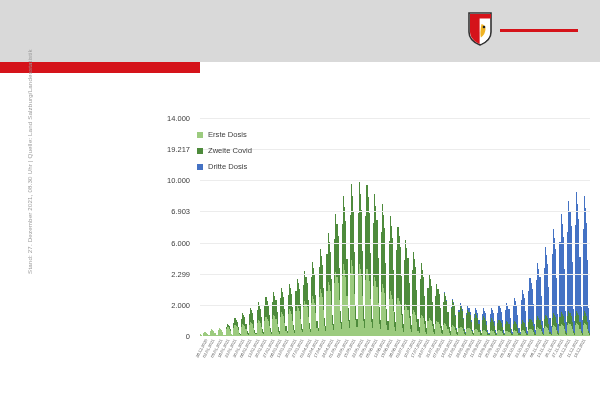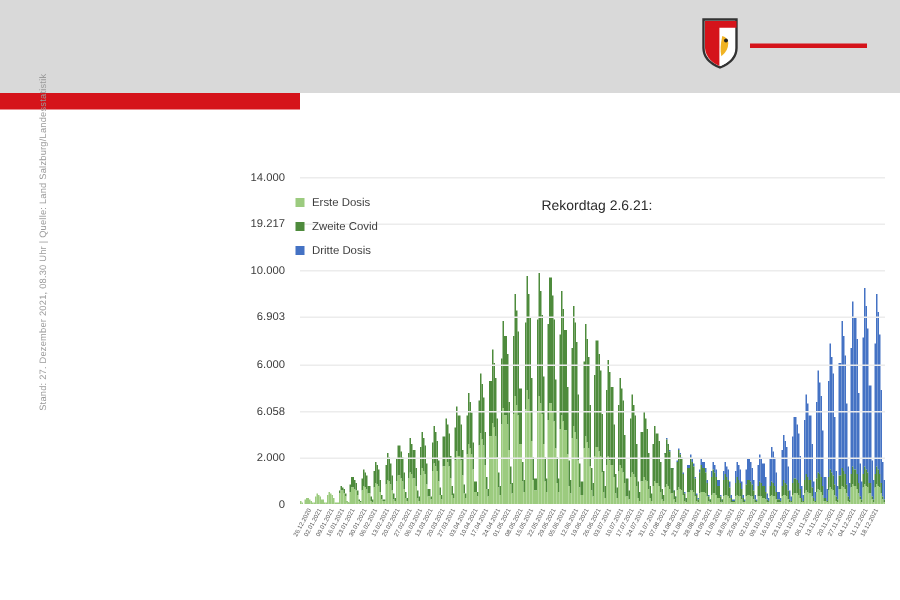--- a/index.html
+++ b/index.html
@@ -103,21 +103,21 @@
   <div class="source-note">Stand: 27. Dezember 2021, 08.30 Uhr | Quelle: Land Salzburg/Landesstatistik</div>
 
 
   <div class="chart-wrap">
     <div class="y-axis">
         <div class="y-tick" style="top: 0px;">14.000</div>
         <div class="y-tick" style="top: 31.1429px;">19.217</div>
         <div class="y-tick" style="top: 62.2857px;">10.000</div>
         <div class="y-tick" style="top: 93.4286px;">6.903</div>
         <div class="y-tick" style="top: 124.571px;">6.000</div>
-        <div class="y-tick" style="top: 155.714px;">6.058</div>
+        <div class="y-tick" style="top: 155.714px;">2.299</div>
         <div class="y-tick" style="top: 186.857px;">2.000</div>
         <div class="y-tick" style="top: 218px;">0</div>
       </div>
     <div class="plot">
       <div class="bars">
           <div class="bar">
             <span class="seg" style="background: rgb(156, 203, 127); height: 1.86857px;"></span>
           </div>
           <div class="bar">
             <span class="seg" style="background: rgb(156, 203, 127); height: 0.934286px;"></span>
@@ -1654,21 +1654,20 @@
         <span class="sw" style="background: rgb(78, 139, 60);"></span>
         <span class="legend-label">Zweite Covid</span>
       </div>
       <div class="legend-row">
         <span class="sw" style="background: rgb(68, 114, 196);"></span>
         <span class="legend-label">Dritte Dosis</span>
       </div>
     </div>
 
   <div class="annot">
-    <div>Rekordtag 2.6.21:</div>
   </div>
 
   <div class="x-labels">
       <div class="x-lab" style="left: 3.71154px;">26.12.2020</div>
       <div class="x-lab" style="left: 11.1346px;">02.01.2021</div>
       <div class="x-lab" style="left: 18.5577px;">09.01.2021</div>
       <div class="x-lab" style="left: 25.9808px;">16.01.2021</div>
       <div class="x-lab" style="left: 33.4038px;">23.01.2021</div>
       <div class="x-lab" style="left: 40.8269px;">30.01.2021</div>
       <div class="x-lab" style="left: 48.25px;">06.02.2021</div>

